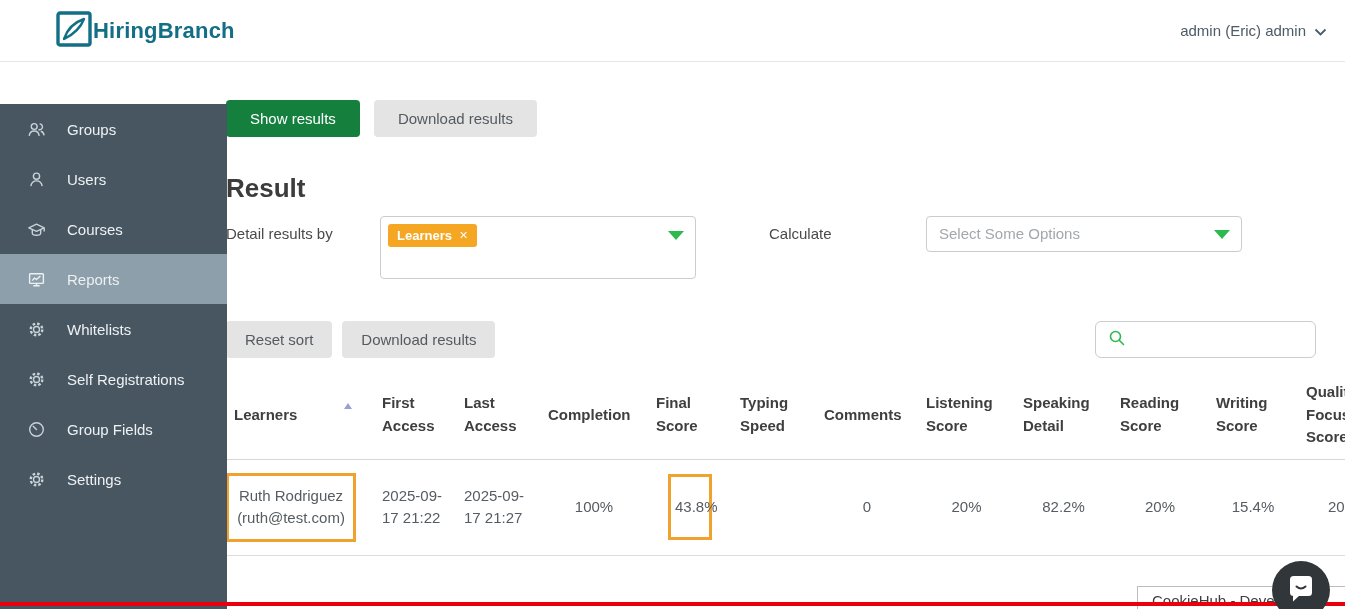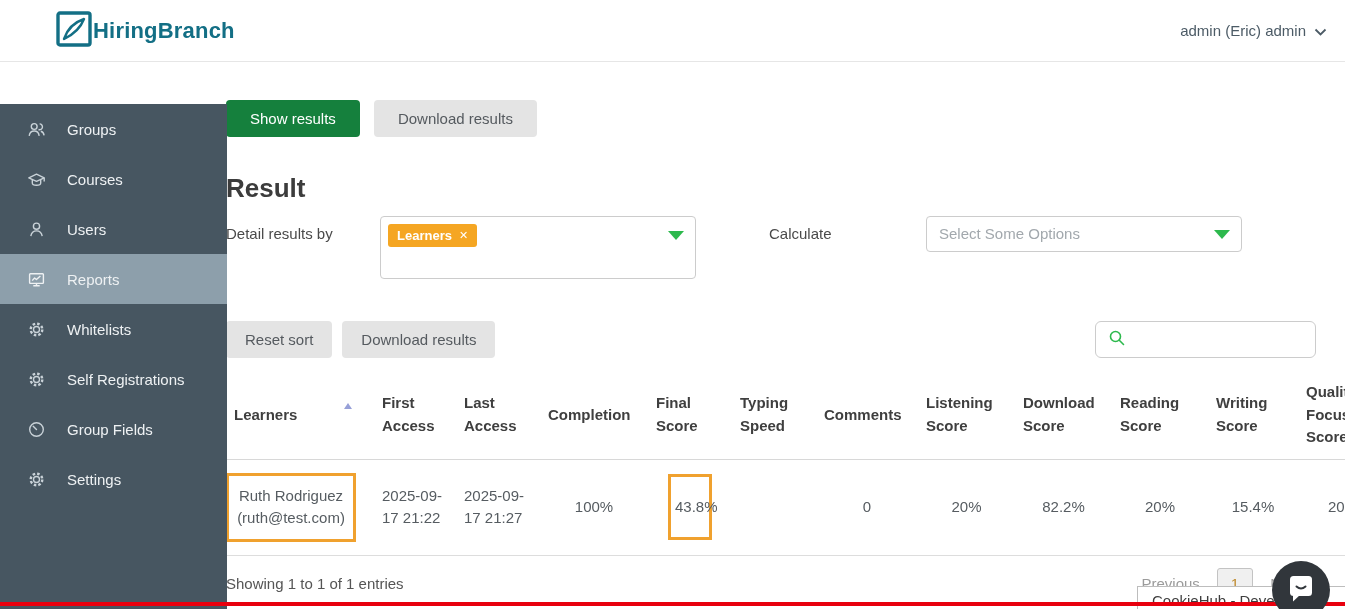--- a/index.html
+++ b/index.html
@@ -112,36 +112,36 @@
           <path d="M12.6 3.9 a2.9 2.9 0 1 1 -1.1 5.6"></path>
           <path d="M13.8 11.2 c1.9 .4 3 1.9 3.3 4.2"></path>
           <circle cx="7.2" cy="6.5" r="2.9"></circle>
           <path d="M2.2 15.8 c.5-3.2 2.5-4.8 5-4.8 s4.5 1.6 5 4.8"></path>
         </svg>
       </span>
       <span>Groups</span>
     </div>
     <div class="nav-item">
       <span class="nav-icon">
+        <svg viewBox="0 0 19 19" fill="none" stroke="#c9d2d8" stroke-width="1.4">
+          <circle cx="9.5" cy="6.2" r="3.1"></circle>
+          <path d="M3.8 16.2 c.6-3.6 2.9-5.3 5.7-5.3 s5.1 1.7 5.7 5.3"></path>
+        </svg>
+      </span>
+      <span>Users</span>
+    </div>
+    <div class="nav-item">
+      <span class="nav-icon">
         <svg viewBox="0 0 19 19" fill="none" stroke="#c9d2d8" stroke-width="1.4" stroke-linejoin="round">
           <path d="M9.5 4.2 L17.2 7.8 L9.5 11.4 L1.8 7.8 Z"></path>
           <path d="M5.3 9.8 v3.1 c0 1.3 1.9 2.3 4.2 2.3 s4.2-1 4.2-2.3 v-3.1"></path>
           <path d="M17.2 7.8 v3.6"></path>
         </svg>
       </span>
       <span>Courses</span>
-    </div>
-    <div class="nav-item">
-      <span class="nav-icon">
-        <svg viewBox="0 0 19 19" fill="none" stroke="#c9d2d8" stroke-width="1.4">
-          <circle cx="9.5" cy="6.2" r="3.1"></circle>
-          <path d="M3.8 16.2 c.6-3.6 2.9-5.3 5.7-5.3 s5.1 1.7 5.7 5.3"></path>
-        </svg>
-      </span>
-      <span>Users</span>
     </div>
     <div class="nav-item active">
       <span class="nav-icon">
         <svg viewBox="0 0 19 19" fill="none" stroke="#eef1f3" stroke-width="1.4" stroke-linejoin="round">
           <rect x="2.6" y="3.8" width="13.8" height="9.6" rx="0.8"></rect>
           <polyline points="5.2,10.6 7.6,8 9.4,9.6 13.4,5.9"></polyline>
           <path d="M9.5 13.4 v2 M6.3 15.8 h6.4"></path>
         </svg>
       </span>
       <span>Reports</span>
@@ -244,21 +244,21 @@
             <span>Learners</span>
             <span class="sort-asc"></span>
           </th>
           <th>First Access</th>
           <th>Last Access</th>
           <th>Completion</th>
           <th>Final Score</th>
           <th>Typing Speed</th>
           <th>Comments</th>
           <th>Listening Score</th>
-          <th>Download Score</th>
+          <th>Speaking Detail</th>
           <th>Reading Score</th>
           <th>Writing Score</th>
           <th>Quality Focus Score</th>
         </tr>
       </thead>
       <tbody>
         <tr>
           <td class="td-learner">
             <div class="hl-box name-box">
               <div>Ruth Rodriguez</div>
@@ -275,28 +275,20 @@
           <td>0</td>
           <td>20%</td>
           <td>82.2%</td>
           <td>20%</td>
           <td>15.4%</td>
           <td>20%</td>
         </tr>
       </tbody>
     </table>
 
-    <div class="table-footer">
-      <span class="showing">Showing 1 to 1 of 1 entries</span>
-      <div class="pagination">
-        <span class="page-link">Previous</span>
-        <span class="page-current">1</span>
-        <span class="page-link">Next</span>
-      </div>
-    </div>
 
   </div>
 
   <div class="cookiehub">
     <span>CookieHub - Developmen</span>
   </div>
   <div class="red-line"></div>
   <div class="chat">
     <span>
       <svg width="30" height="30" viewBox="0 0 30 30">

